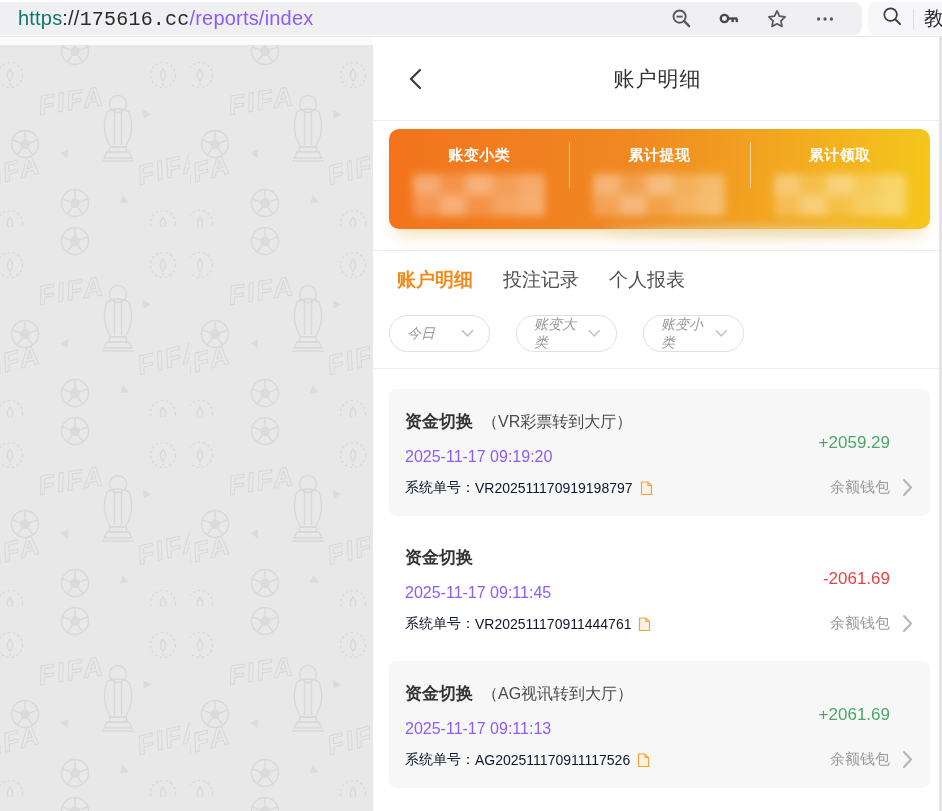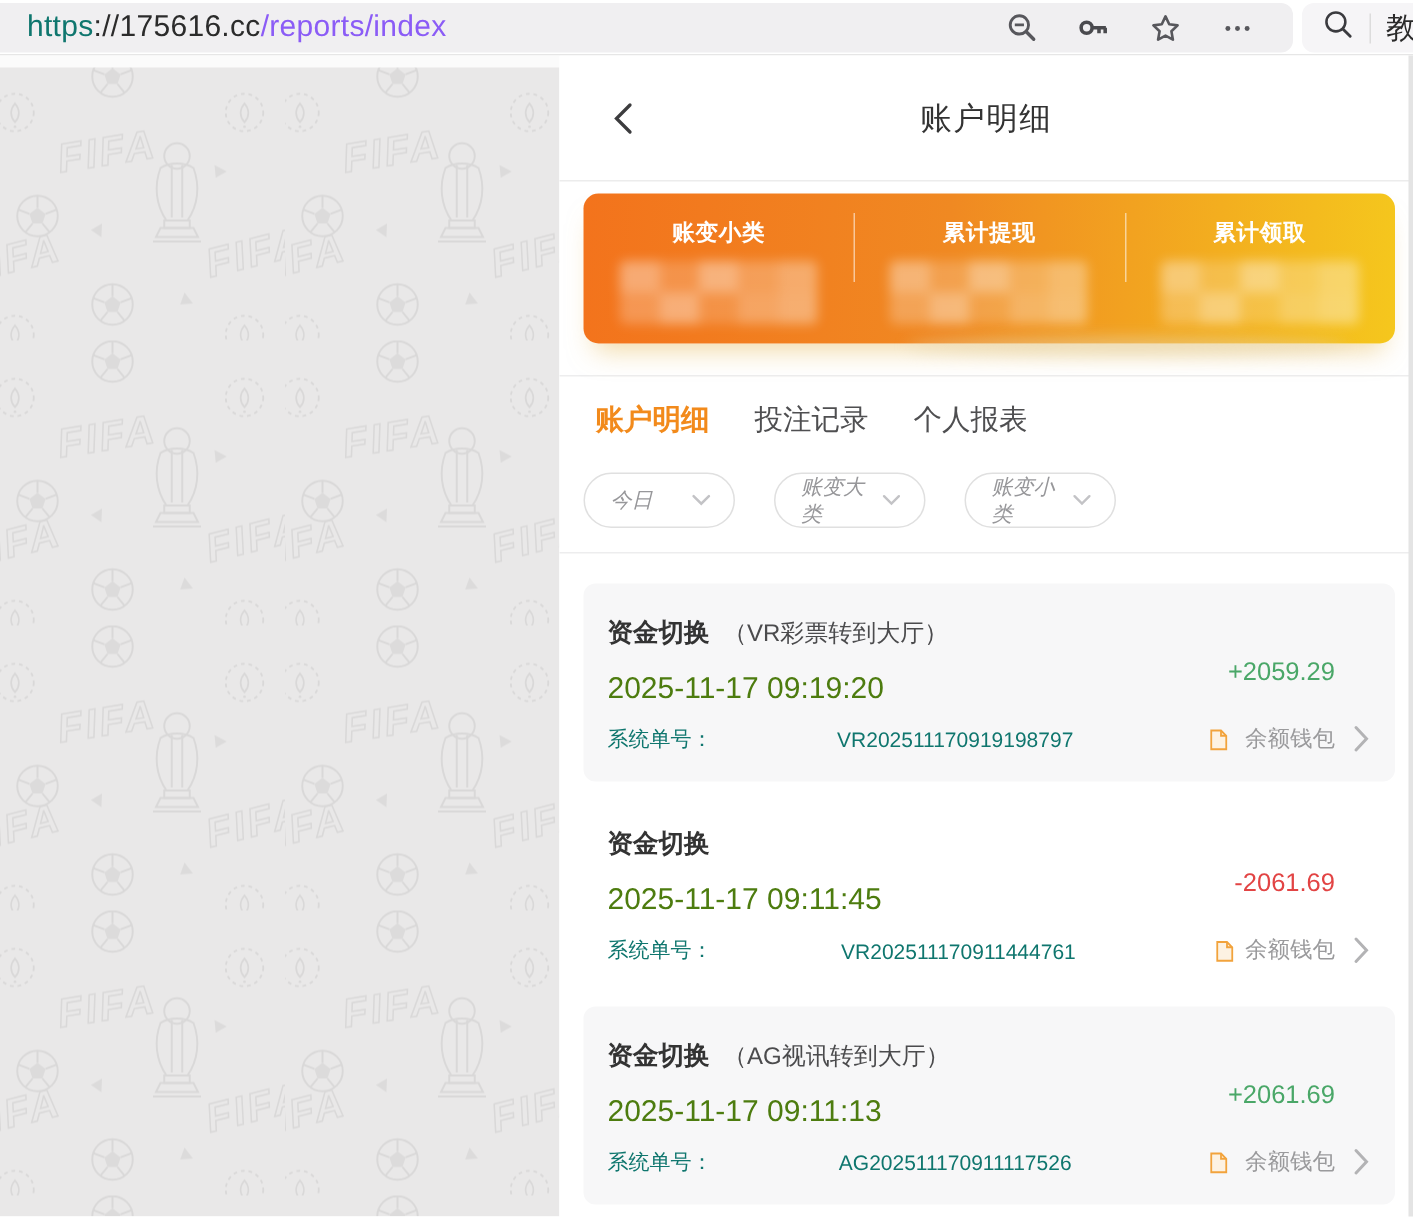--- a/index.html
+++ b/index.html
@@ -6,21 +6,21 @@
   html,body { width:942px; height:811px; overflow:hidden; }
   body { font-family:"Liberation Sans","DejaVu Sans",sans-serif; background:#fff; }
 
   
   .toolbar { position:relative; height:37px; background:#ffffff; border-bottom:1px solid #e6e6e6; }
   .urlbox { position:absolute; left:-12px; top:2px; height:33px; width:874px; background:#f0eff1; border-radius:8px;
             display:flex; align-items:center; padding-left:30px; }
   .url { font-size:20px; letter-spacing:.2px; white-space:nowrap; }
   .url .proto { color:#0f766e; }
   .url .sep { color:#2b2b2b; }
-  .url .domain { color:#2b2b2b; }
+  .url .domain { color:#2b2b2b;font-family:Liberation Mono, monospace; }
   .url .path { color:#8b5cf6; }
   .toolbar-icons { position:absolute; right:106px; top:0; height:37px; display:flex; align-items:center; gap:26px; }
   .tbicon { width:22px; height:22px; display:flex; align-items:center; justify-content:center; cursor:pointer; }
   .searchbox { position:absolute; left:868px; top:2px; height:33px; width:86px; background:#f6f5f7; border-radius:8px 0 0 8px;
                display:flex; align-items:center; padding-left:14px; gap:10px; overflow:hidden; }
   .searchbox .vline { width:1px; height:20px; background:#dcdcdc; }
   .searchbox .stext { font-size:20px; color:#2a2a2a; white-space:nowrap; }
 
   
   .content { position:relative; display:flex; height:774px; }
@@ -72,22 +72,22 @@
   .hr-filters { margin-top:16px; }
 
   
   .list { padding:20px 12px 0 16px; }
   .record { display:flex; align-items:stretch; border-radius:8px; padding:21px 6px 19px 16px; margin-bottom:9px; }
   .record.shaded { background:#f7f7f8; }
   .rleft { flex:1; min-width:0; }
   .rtitle { display:flex; align-items:baseline; gap:9px; }
   .rtype { font-size:17px; font-weight:bold; color:#333; }
   .rdetail { font-size:16px; color:#4b4b4d; }
-  .rtime { margin-top:15px; font-size:20px; color:#4d7c0f; }
-  .rorder { margin-top:13px; font-size:14px; color:#0f766e; display:flex; align-items:center; gap:7px;justify-content:space-between; }
+  .rtime { margin-top:15px; font-size:16px; color:#8b5cf6; }
+  .rorder { margin-top:13px; font-size:14px; color:#0f172a; display:flex; align-items:center; gap:7px; }
   .copy-ic { display:inline-flex; cursor:pointer; }
   .rright { display:flex; align-items:flex-end; }
   .rvals { display:flex; flex-direction:column; align-items:flex-end; gap:25px; padding-top:2px; }
   .ramount { font-size:17px; font-weight:500; }
   .ramount.pos { color:#4aa768; }
   .ramount.neg { color:#e24444; }
   .rwallet { font-size:15px; color:#9a9a9c; }
   .rchev { width:34px; display:flex; align-items:center; justify-content:center; cursor:pointer; }
 
   

